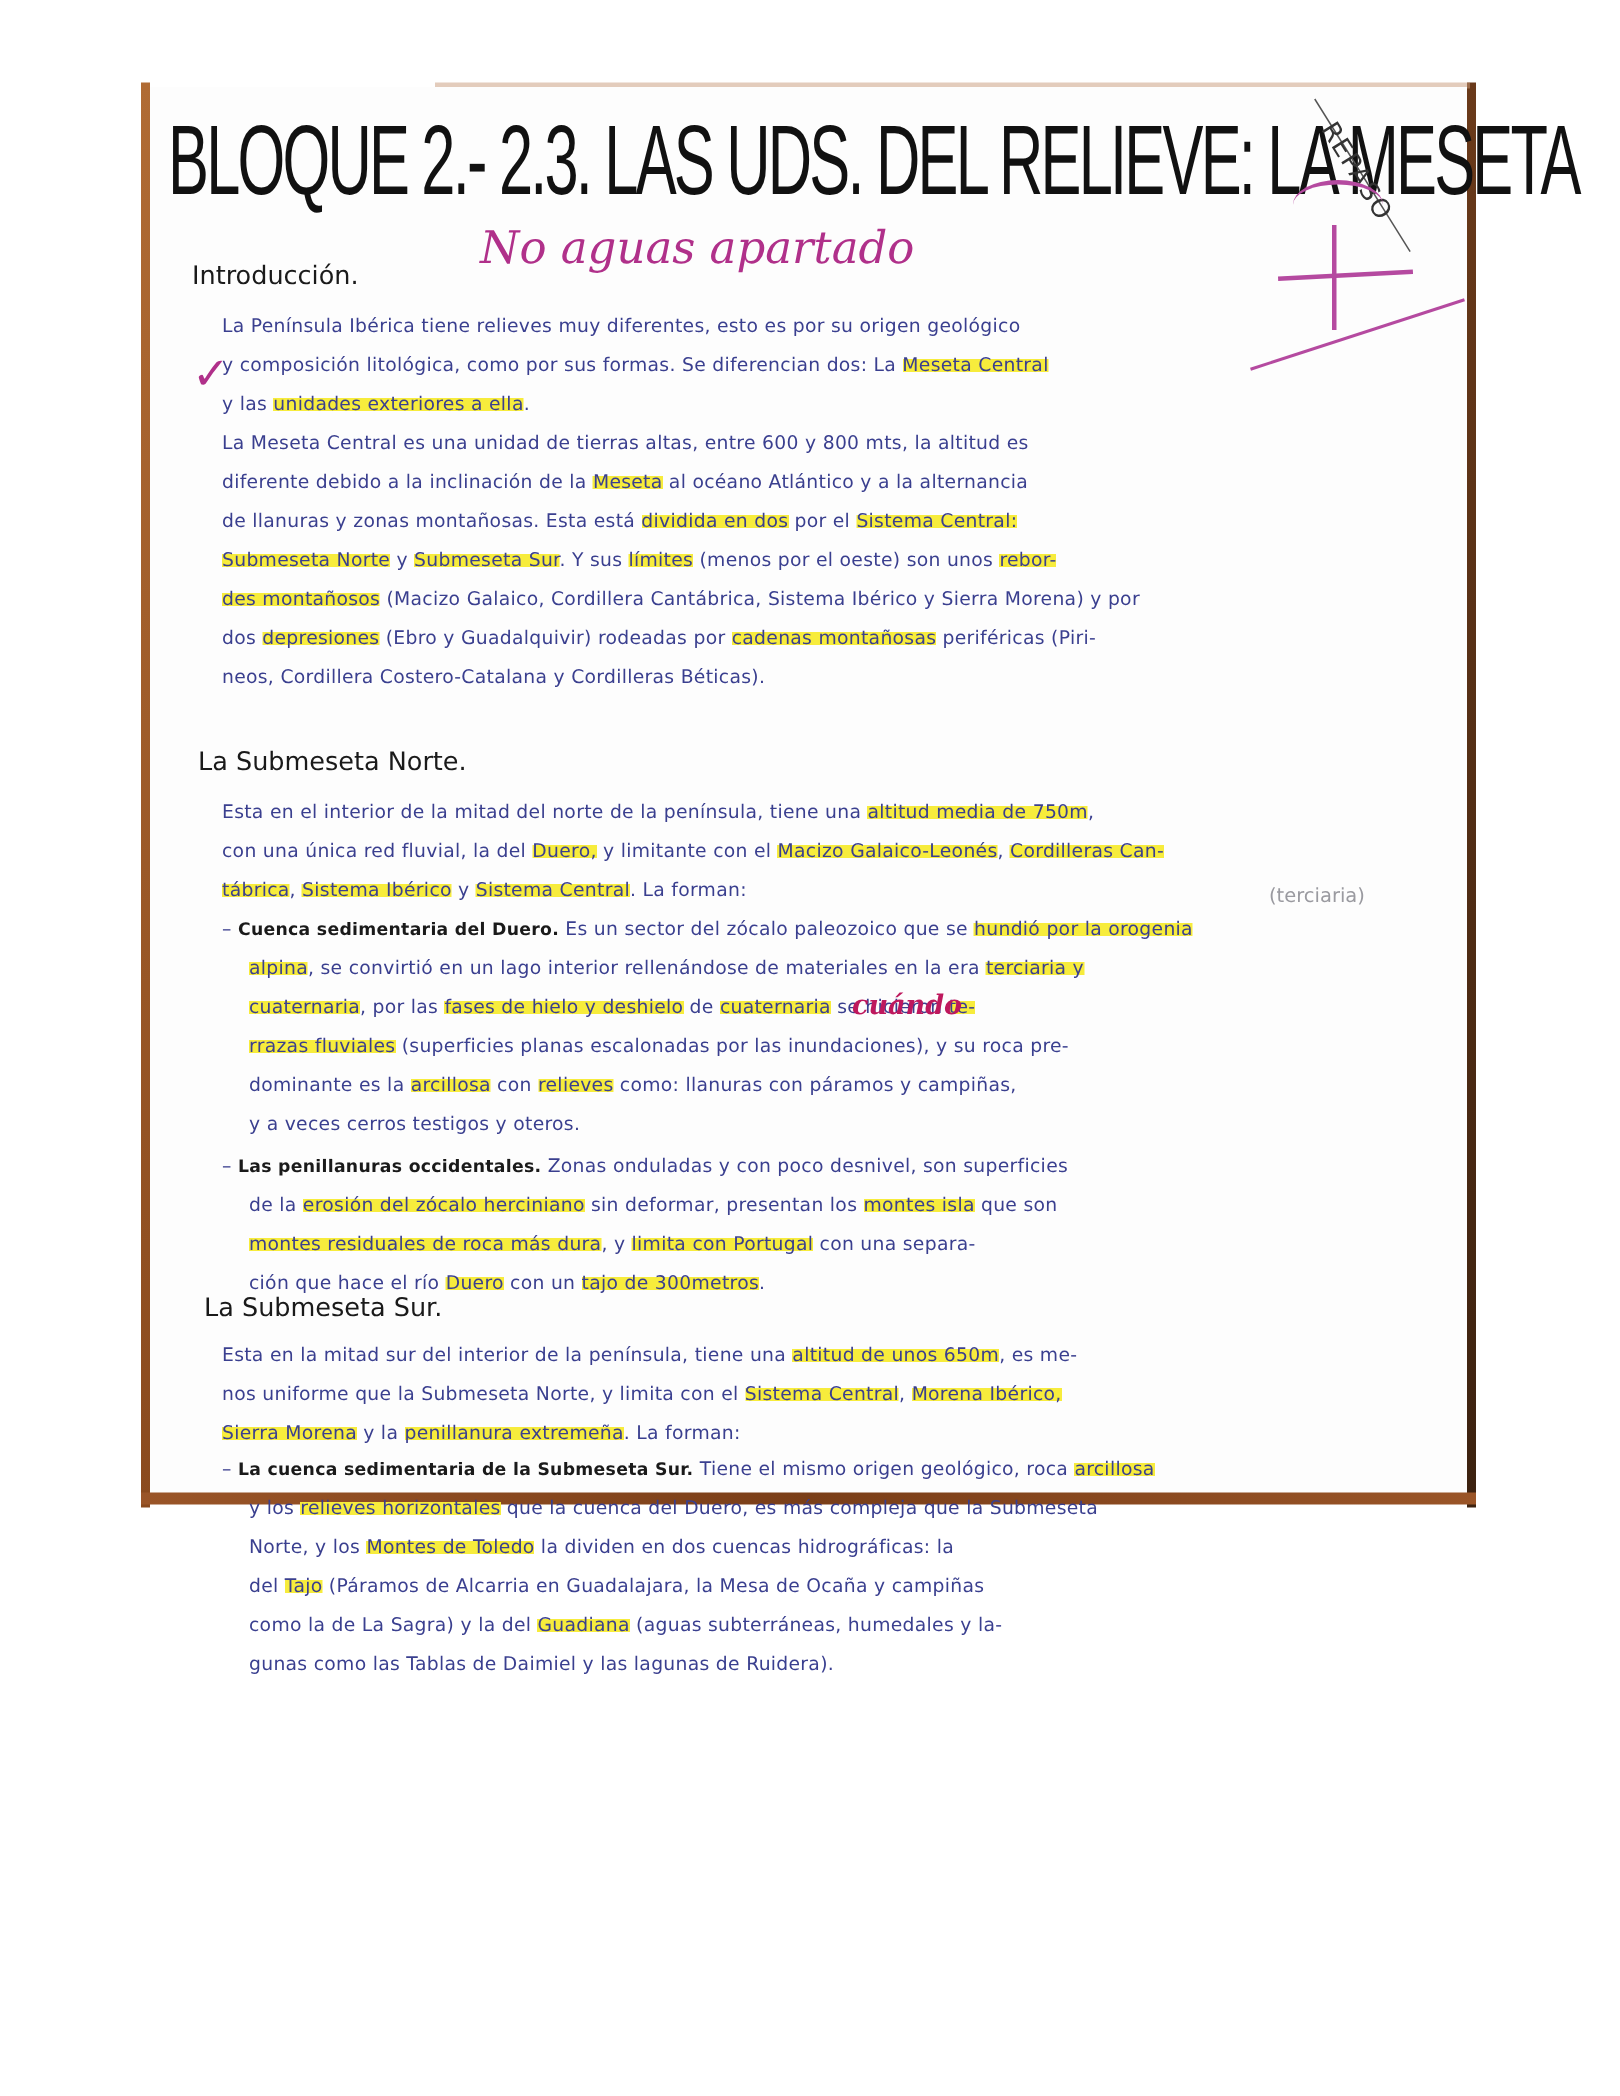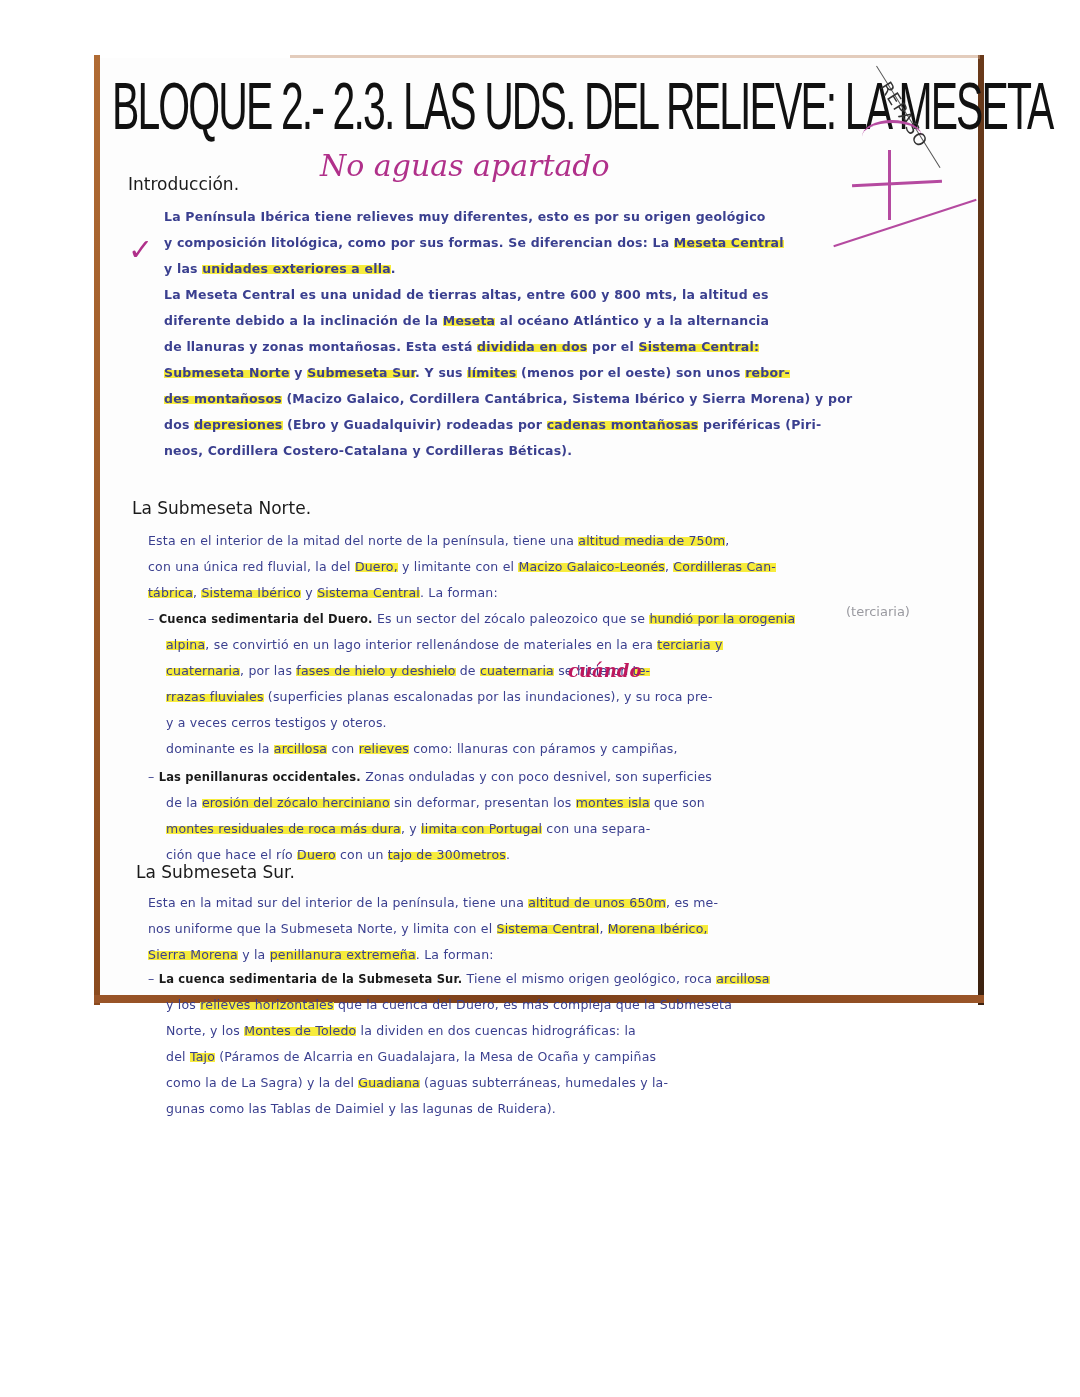--- a/index.html
+++ b/index.html
@@ -40,21 +40,21 @@
   .heading {
     position: absolute; font-family: "DejaVu Sans", sans-serif; font-size: 17px; color: #1a1a1a;
   }
   .body-text {
     position: absolute; font-family: "DejaVu Sans", sans-serif; font-size: 12.5px; color: #3a3f8f;
     line-height: 26px; letter-spacing: .2px;
   }
   .body-text p { margin: 0; white-space: nowrap; }
   .hl { background: linear-gradient(transparent 30%, #f7ec3c 30%, #f7ec3c 85%, transparent 85%); }
   .bold-dark { color: #1a1a1a; font-weight: bold; font-size: 11.5px; }
-  .margin-note { position: absolute; left: 846px; top: 604px; font-size: 13px; color: #9a9aa0; }
+  .margin-note { position: absolute; left: 846px; top: 590px; font-size: 13px; color: #9a9aa0; }
   .pink-inline { position: absolute; left: 568px; top: 660px; font-family: "DejaVu Serif", serif; font-style: italic; font-size: 18px; color: #be185d; font-weight: bold; }
 </style>
 </head>
 <body>
 
 <div class="desk-left"></div>
 <div class="desk-right"></div>
 <div class="desk-top"></div>
 <div class="paper"></div>
 <div class="desk-bottom"></div>
@@ -64,21 +64,21 @@
 <div class="repaso">REPASO</div>
 
 <div class="arc"></div>
 <div class="cross-v"></div>
 <div class="cross-h"></div>
 <div class="slash-line"></div>
 <div class="teacher-note">No aguas apartado</div>
 <div class="check">✓</div>
 
 <div class="heading" style="left:128px; top:174px;">Introducción.</div>
-<div class="body-text" style="left:164px; top:204px;font-weight:bold;">
+<div class="body-text" style="left:148px; top:204px;">
   <p>La Península Ibérica tiene relieves muy diferentes, esto es por su origen geológico</p>
   <p>y composición litológica, como por sus formas. Se diferencian dos: La <span class="hl">Meseta Central</span></p>
   <p>y las <span class="hl">unidades exteriores a ella</span>.</p>
   <p>La Meseta Central es una unidad de tierras altas, entre 600 y 800 mts, la altitud es</p>
   <p>diferente debido a la inclinación de la <span class="hl">Meseta</span> al océano Atlántico y a la alternancia</p>
   <p>de llanuras y zonas montañosas. Esta está <span class="hl">dividida en dos</span> por el <span class="hl">Sistema Central:</span></p>
   <p><span class="hl">Submeseta Norte</span> y <span class="hl">Submeseta Sur</span>. Y sus <span class="hl">límites</span> (menos por el oeste) son unos <span class="hl">rebor-</span></p>
   <p><span class="hl">des montañosos</span> (Macizo Galaico, Cordillera Cantábrica, Sistema Ibérico y Sierra Morena) y por</p>
   <p>dos <span class="hl">depresiones</span> (Ebro y Guadalquivir) rodeadas por <span class="hl">cadenas montañosas</span> periféricas (Piri-</p>
   <p>neos, Cordillera Costero-Catalana y Cordilleras Béticas).</p>
@@ -90,22 +90,22 @@
   <p>con una única red fluvial, la del <span class="hl">Duero,</span> y limitante con el <span class="hl">Macizo Galaico-Leonés</span>, <span class="hl">Cordilleras Can-</span></p>
   <p><span class="hl">tábrica</span>, <span class="hl">Sistema Ibérico</span> y <span class="hl">Sistema Central</span>. La forman:</p>
 </div>
 <div class="margin-note">(terciaria)</div>
 
 <div class="body-text" style="left:148px; top:606px;">
   <p>– <span class="bold-dark">Cuenca sedimentaria del Duero.</span> Es un sector del zócalo paleozoico que se <span class="hl">hundió por la orogenia</span></p>
   <p style="padding-left:18px"><span class="hl">alpina</span>, se convirtió en un lago interior rellenándose de materiales en la era <span class="hl">terciaria y</span></p>
   <p style="padding-left:18px"><span class="hl">cuaternaria</span>, por las <span class="hl">fases de hielo y deshielo</span> de <span class="hl">cuaternaria</span> se hicieron <span class="hl">te-</span></p>
   <p style="padding-left:18px"><span class="hl">rrazas fluviales</span> (superficies planas escalonadas por las inundaciones), y su roca pre-</p>
+  <p style="padding-left:18px">dominante es la <span class="hl">arcillosa</span> con <span class="hl">relieves</span> como: llanuras con páramos y campiñas,</p>
   <p style="padding-left:18px">y a veces cerros testigos y oteros.</p>
-  <p style="padding-left:18px">dominante es la <span class="hl">arcillosa</span> con <span class="hl">relieves</span> como: llanuras con páramos y campiñas,</p>
 </div>
 <div class="pink-inline">cuándo</div>
 
 <div class="body-text" style="left:148px; top:764px;">
   <p>– <span class="bold-dark">Las penillanuras occidentales.</span> <span>Zonas onduladas y con poco desnivel, son superficies</span></p>
   <p style="padding-left:18px">de la <span class="hl">erosión del zócalo herciniano</span> sin deformar, presentan los <span class="hl">montes isla</span> que son</p>
   <p style="padding-left:18px"><span class="hl">montes residuales de roca más dura</span>, y <span class="hl">limita con Portugal</span> con una separa-</p>
   <p style="padding-left:18px">ción que hace el río <span class="hl">Duero</span> con un <span class="hl">tajo de 300metros</span>.</p>
 </div>
 

